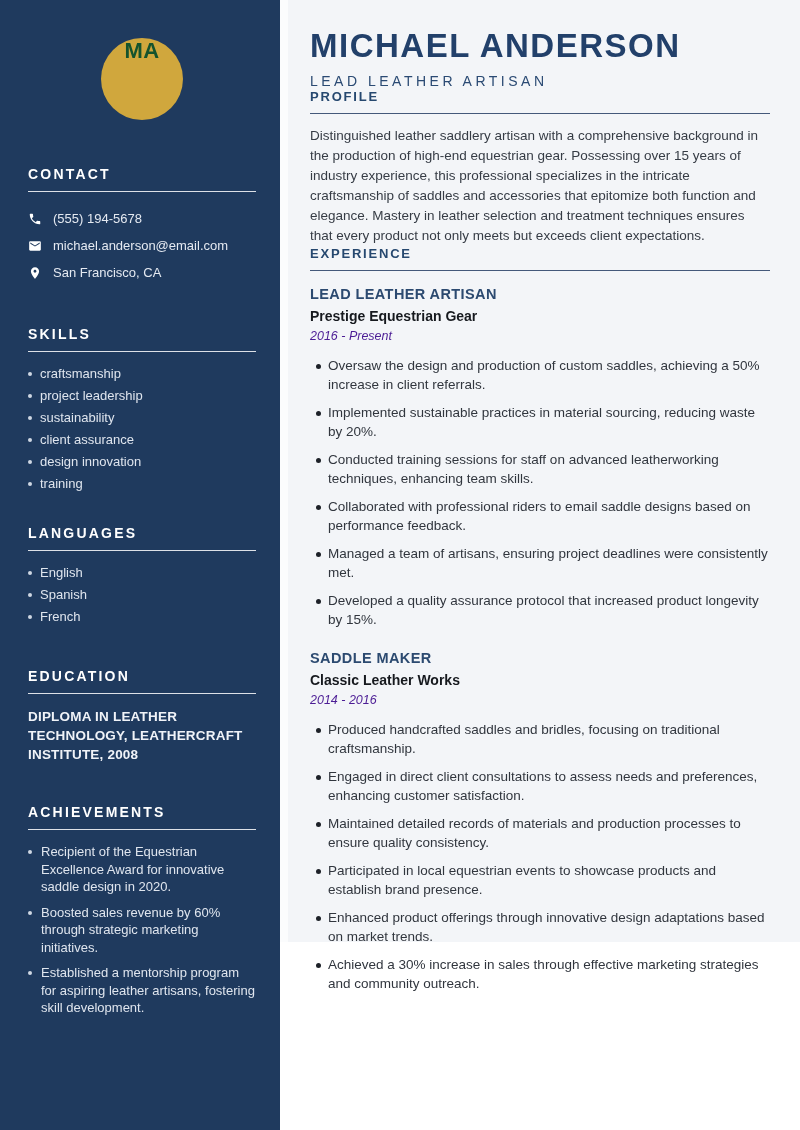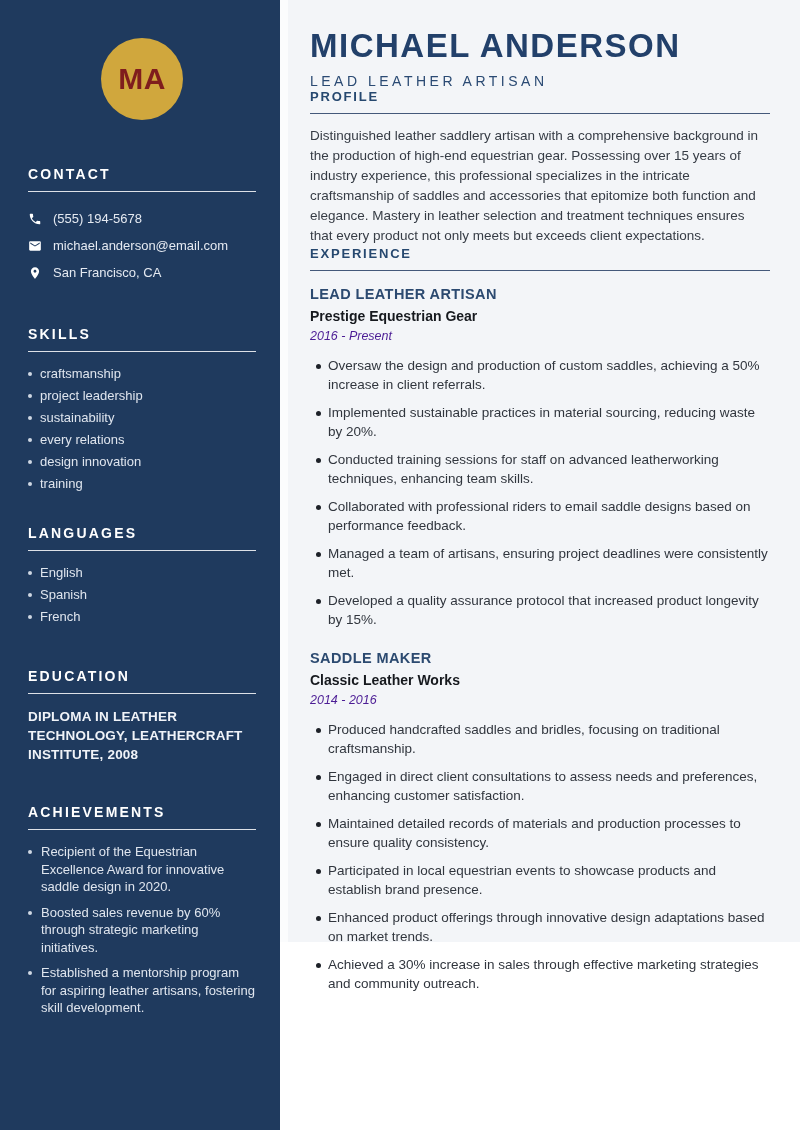--- a/index.html
+++ b/index.html
@@ -20,22 +20,22 @@
   .sidebar{
     width:280px;min-width:280px;height:1130px;
     background:var(--sidebar-bg,#1f3a5e);
     color:#fff;
     padding:38px 24px 30px 28px;
   }
   .avatar{
     width:82px;height:82px;border-radius:50%;
     background:var(--avatar-bg,#d0a73d);
     margin:0 auto;
-    display:flex;align-items:center;justify-content:center;
-    font-size:30px;font-weight:700;color:#7f1d1d;letter-spacing:.5px;
+    display:flex;justify-content:center;
+    font-size:22px;font-weight:700;color:#14532d;letter-spacing:.5px;
   }
   .side-section{margin-top:40px;}
   .side-section.contact{margin-top:46px;}
   .side-section.languages{margin-top:30px;}
   .side-heading{
     font-size:14px;font-weight:700;letter-spacing:2.2px;color:#fff;
     padding-bottom:9px;
     border-bottom:1.5px solid rgba(255,255,255,.85);
   }
   .contact-rows{margin-top:13px;}
@@ -149,21 +149,21 @@
   <section class="side-section">
     <h2 class="side-heading">SKILLS</h2>
     <ul class="side-list">
 
         <li>craftsmanship</li>
 
         <li>project leadership</li>
 
         <li>sustainability</li>
 
-        <li>every relations</li>
+        <li>client assurance</li>
 
         <li>design innovation</li>
 
         <li>training</li>
 
     </ul>
   </section>
 
   <section class="side-section languages">
     <h2 class="side-heading">LANGUAGES</h2>

